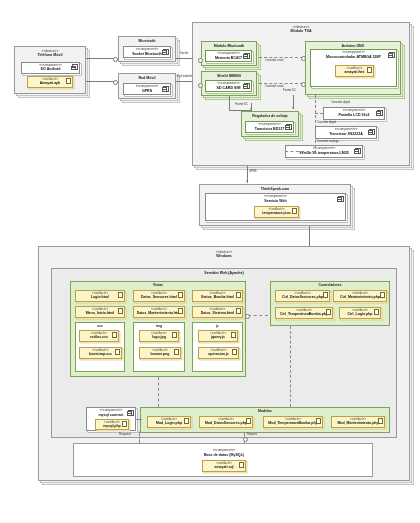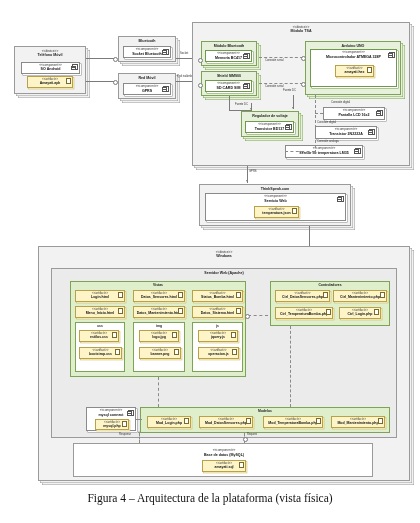--- a/index.html
+++ b/index.html
@@ -461,15 +461,14 @@
     </div>
 
     <div class="dashv" style="left:100px;top:186px;height:10px;"></div>
     <div class="arrowup" style="left:98.5px;top:184px;"></div>
     <div class="lbl" style="left:80px;top:186px;">Response</div>
     <div class="dashv" style="left:205px;top:186px;height:10px;"></div>
     <div class="ball" style="left:203.5px;top:190px;"></div>
     <div class="lbl" style="left:208px;top:186px;">Request</div>
   </div>
 
-  <div class="caption">Figura 4 – Arquitectura de la plataforma (vista física)</div>
 
 </div>
 
 </body></html>

